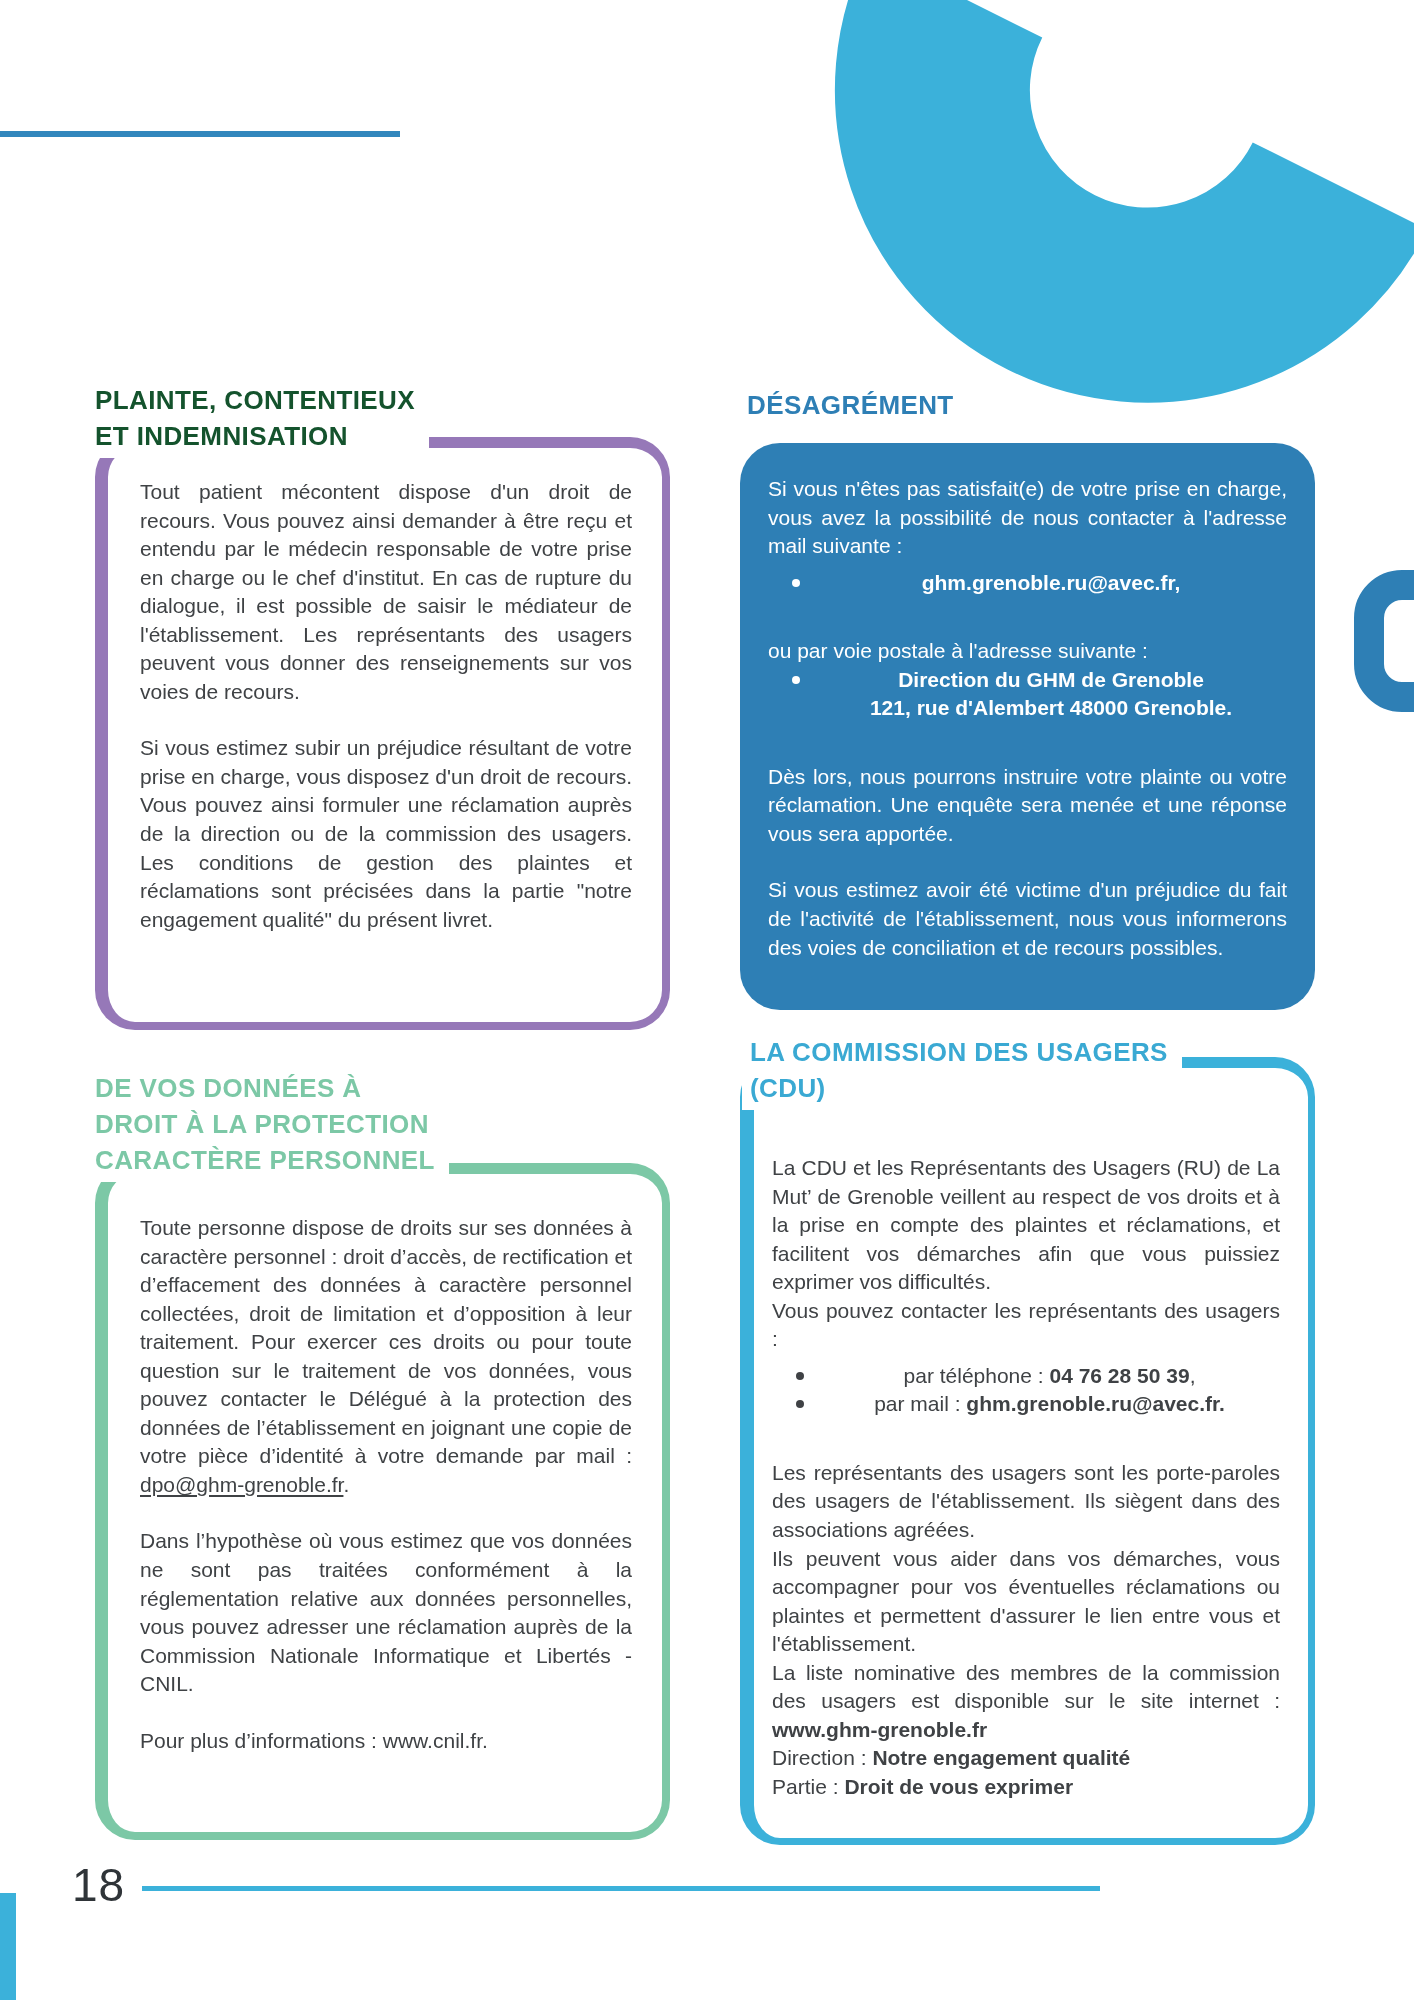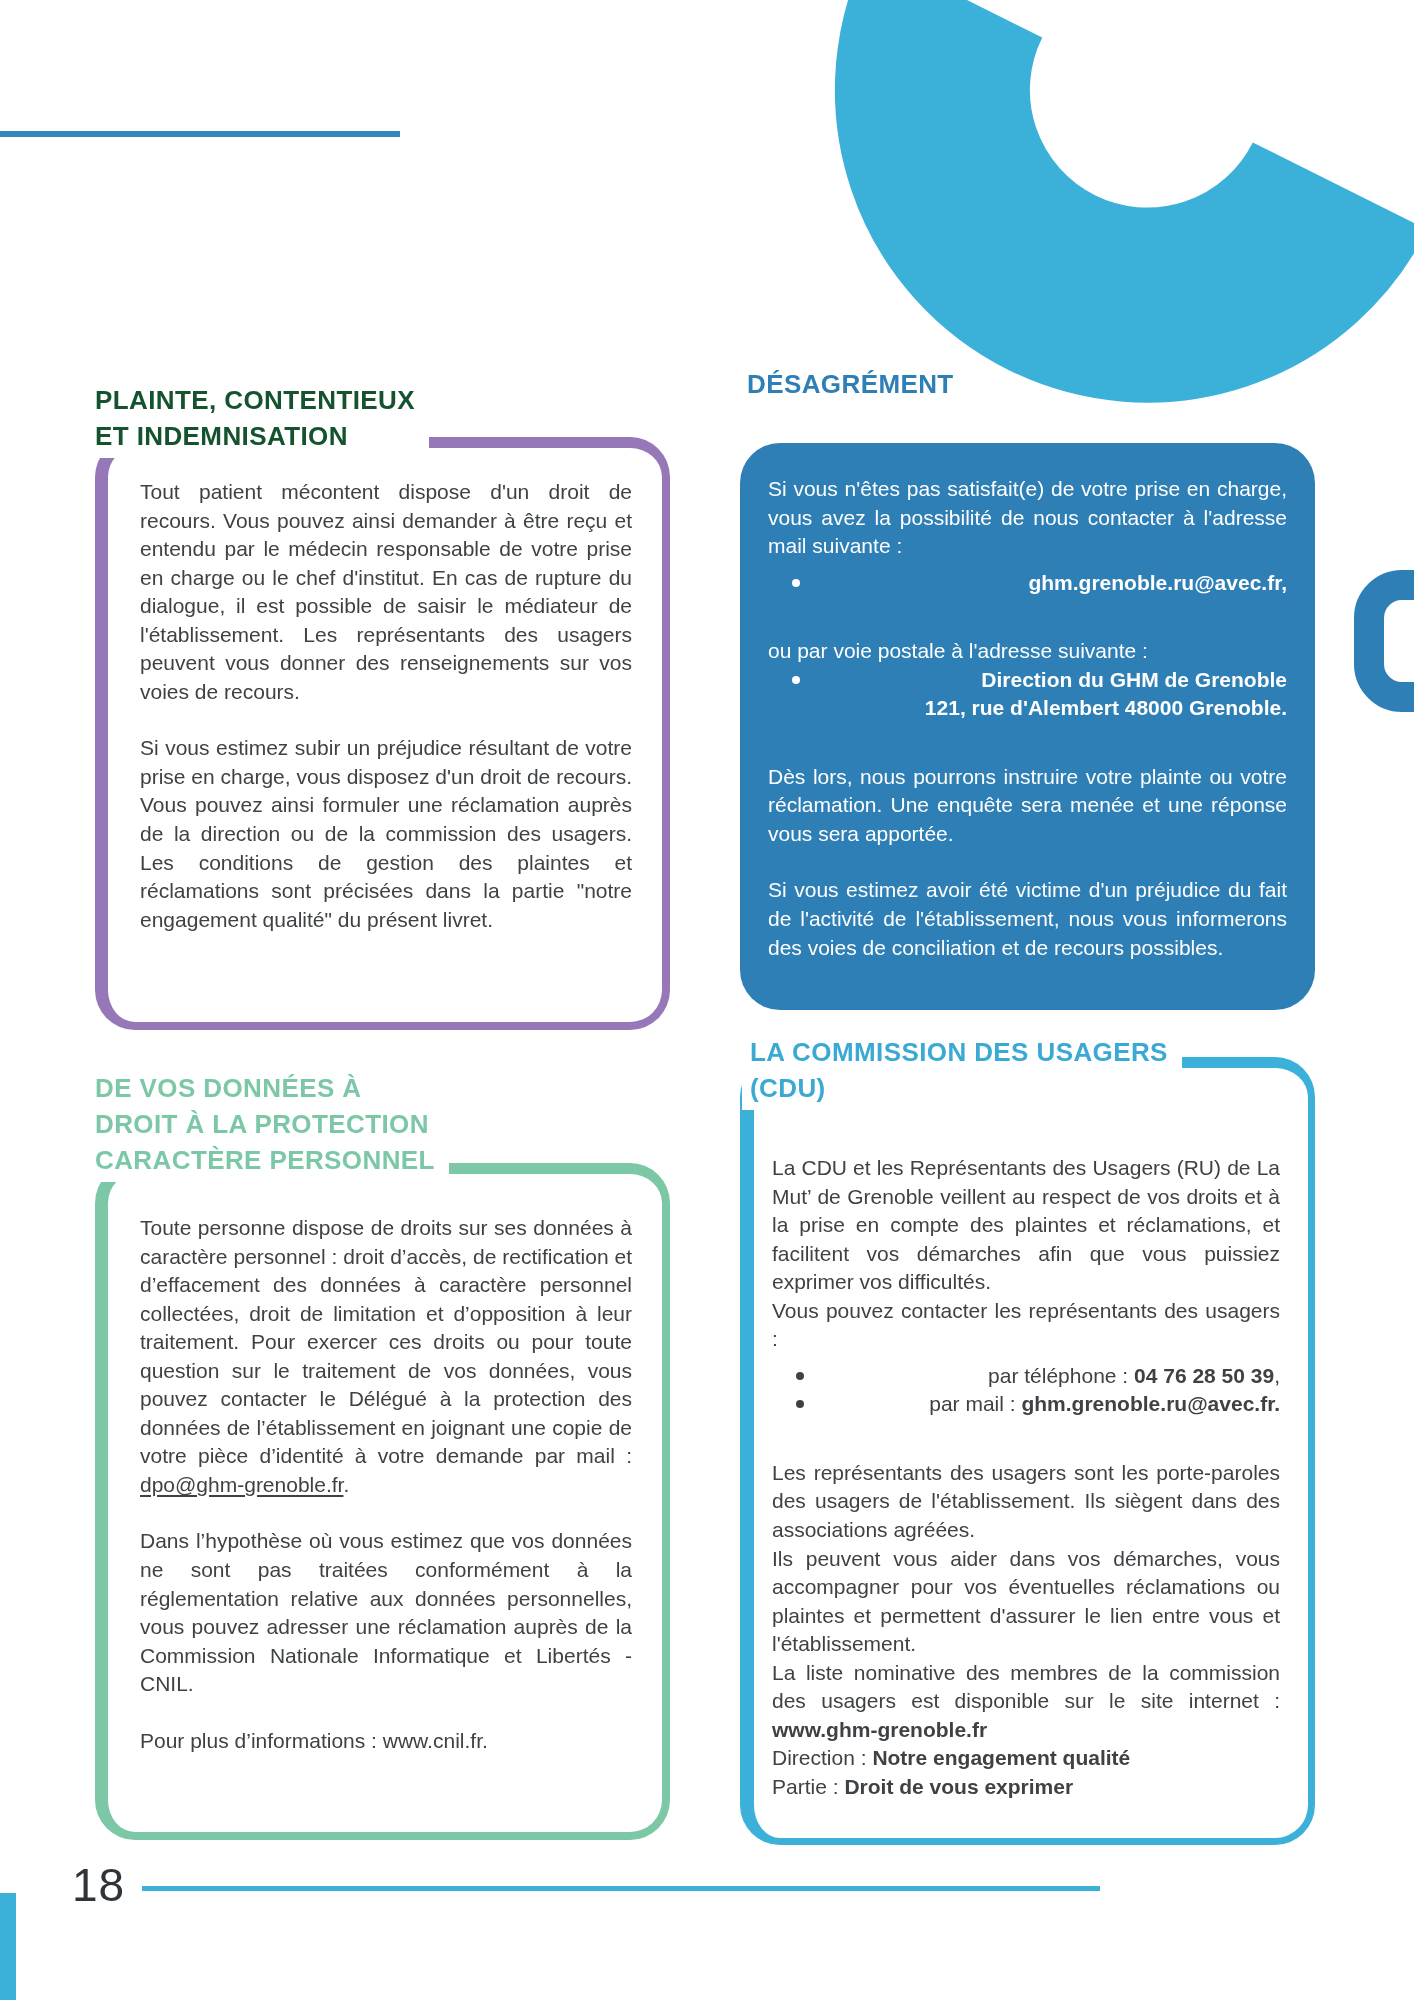--- a/index.html
+++ b/index.html
@@ -34,21 +34,21 @@
   .b-teal{border:8px solid #7CC8A6; border-left-width:13px; border-top-width:11px;}
   .b-cyan{border:7px solid #3BB1DA; border-left-width:14px; border-top-width:11px;}
   .fill-blue{background:#2E7FB5; border-radius:40px; z-index:1;}
   
   .body{font-size:21px; line-height:1.36; text-align:justify; color:#3F4245;}
   .body p{margin:0;}
   .gap{margin-top:28px !important;}
   .gap-sm{margin-top:8px !important;}
   .gap-lg{margin-top:40px !important;}
   .white{color:#ffffff;}
-  .bullet{display:flex; text-align:right;}
+  .bullet{display:flex; text-align:center;}
   .bullet .dot{flex:none; width:8px; height:8px; border-radius:50%; margin:10px 15px 0 24px; background:#3F4245;}
   .bullet.on-blue .dot{background:#ffffff;}
   .bullet .txt{flex:1;}
   u{text-underline-offset:3px;}
   .pagenum{left:72px; top:1858px; font-size:46px; font-weight:400; color:#2f3438; letter-spacing:1px;}
 </style>
 </head>
 <body>
 
 <div id="page">
@@ -80,21 +80,21 @@
   <div class="abs round-box b-teal" style="left:95px; top:1163px; width:575px; height:677px; padding:40px 30px 20px 32px;">
     <div class="body">
       <p>
         <span>Toute personne dispose de droits sur ses données à caractère personnel : droit d’accès, de rectification et d’effacement des données à caractère personnel collectées, droit de limitation et d’opposition à leur traitement. Pour exercer ces droits ou pour toute question sur le traitement de vos données, vous pouvez contacter le Délégué à la protection des données de l’établissement en joignant une copie de votre pièce d’identité à votre demande par mail : </span><u>dpo@ghm-grenoble.fr</u><span>.</span>
       </p>
       <p class="gap">Dans l’hypothèse où vous estimez que vos données ne sont pas traitées conformément à la réglementation relative aux données personnelles, vous pouvez adresser une réclamation auprès de la Commission Nationale Informatique et Libertés - CNIL.</p>
       <p class="gap">Pour plus d’informations : www.cnil.fr.</p>
     </div>
   </div>
 
-  <div class="abs sec-heading h-blue" style="left:737px; top:364px;">
+  <div class="abs sec-heading h-blue" style="left:737px; top:385px;">
     <div>DÉSAGRÉMENT</div>
   </div>
   <div class="abs fill-blue" style="left:740px; top:443px; width:575px; height:567px; box-sizing:border-box; padding:32px 28px 0 28px;">
     <div class="body white">
       <p>Si vous n'êtes pas satisfait(e) de votre prise en charge, vous avez la possibilité de nous contacter à l'adresse mail suivante :</p>
       <div class="bullet on-blue gap-sm">
         <span class="dot"></span>
         <strong class="txt">ghm.grenoble.ru@avec.fr,</strong>
       </div>
       <p class="gap-lg">ou par voie postale à l'adresse suivante :</p>

